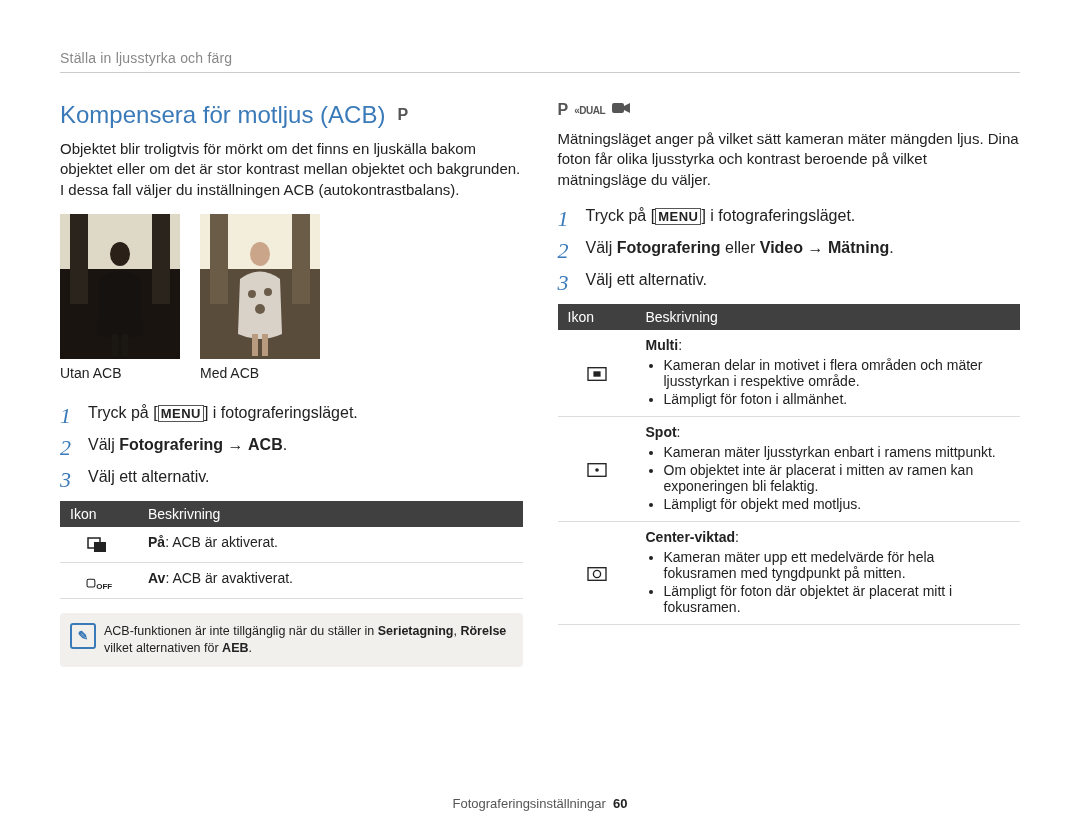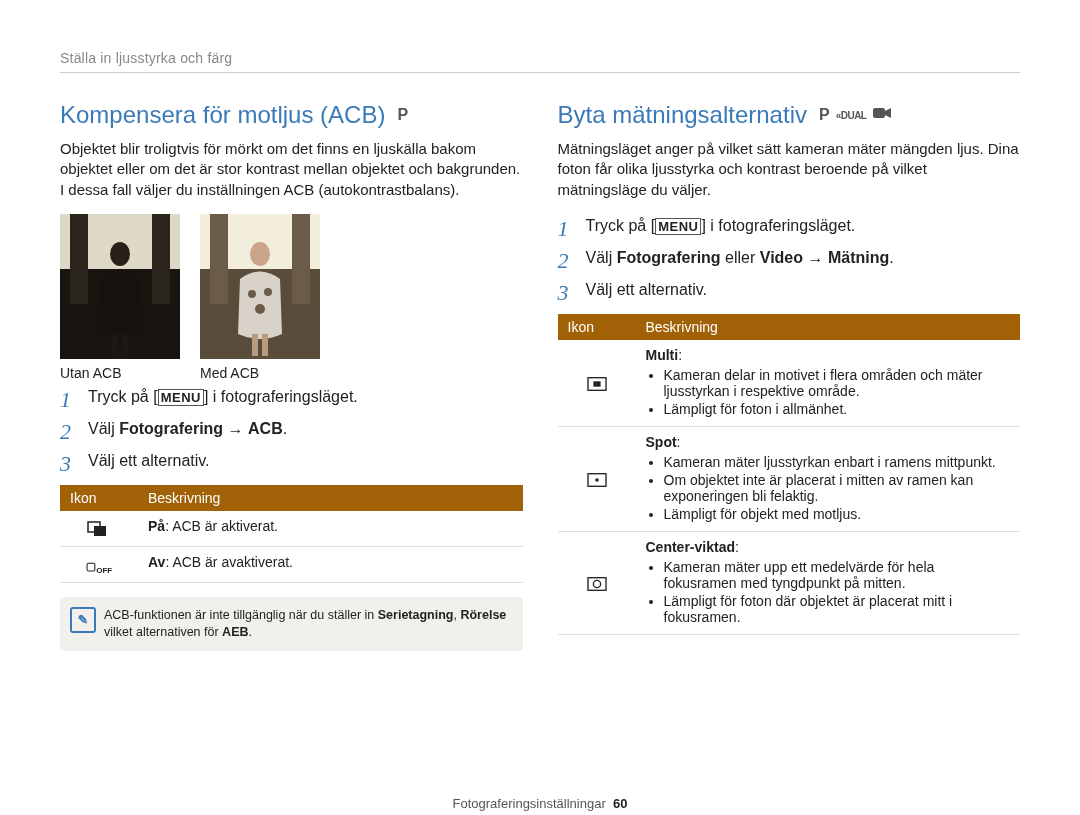--- a/index.html
+++ b/index.html
@@ -66,21 +66,21 @@
   .thumb {
     width: 120px;
     height: 145px;
     background: #333;
     position: relative;
     overflow: hidden;
   }
   .thumb svg { width:100%; height:100%; display:block; }
   .caption {
     font-size: 14px;
-    margin-bottom: 4px;
+    margin-bottom: 20px;
   }
   .caprow { display:flex; gap:20px; }
   .caprow .capcell { width:120px; }
   ol.steps {
     list-style: none;
     padding: 0;
     margin: 0 0 12px 0;
     counter-reset: step;
   }
   ol.steps li {
@@ -106,21 +106,21 @@
     font-size: 13px;
     letter-spacing: 0.5px;
   }
   table.desc {
     width: 100%;
     border-collapse: collapse;
     font-size: 14px;
     margin-bottom: 14px;
   }
   table.desc th {
-    background: #a16207;
+    background: #404040;
     color: #fff;
     font-weight: 400;
     text-align: left;
     padding: 5px 10px;
   }
   table.desc th.iconcol { width: 58px; }
   table.desc td {
     padding: 7px 10px;
     border-bottom: 1px solid #ddd;
     vertical-align: top;
@@ -260,21 +260,20 @@
         </table>
 
       <div class="notebox">
         <div class="noteicon">✎</div>
         <span>ACB-funktionen är inte tillgänglig när du ställer in </span><b>Serietagning</b><span>, </span><b>Rörelse</b><span> vilket alternativen för </span><b>AEB</b><span>.</span>
       </div>
     </div>
 
     <div class="col">
       <h2>
-        <span>Byta mätningsalternativ</span>
         <span class="modeIcons">
           <span class="modeP">P</span>
           <span style="font-size:10px;font-weight:bold;letter-spacing:-0.5px;">«DUAL</span>
           <span>
             <svg width="20" height="14" viewBox="0 0 20 14">
                 <rect x="1" y="2" width="12" height="10" rx="2" fill="#555"></rect>
                 <path d="M13 5 L19 2 L19 12 L13 9 Z" fill="#555"></path>
               </svg>
           </span>
         </span>

